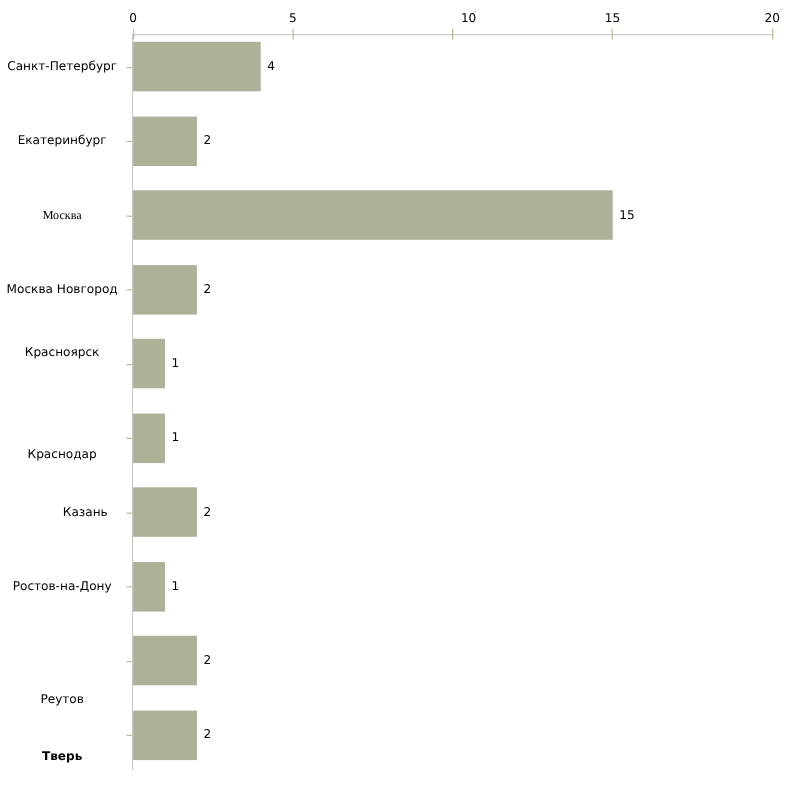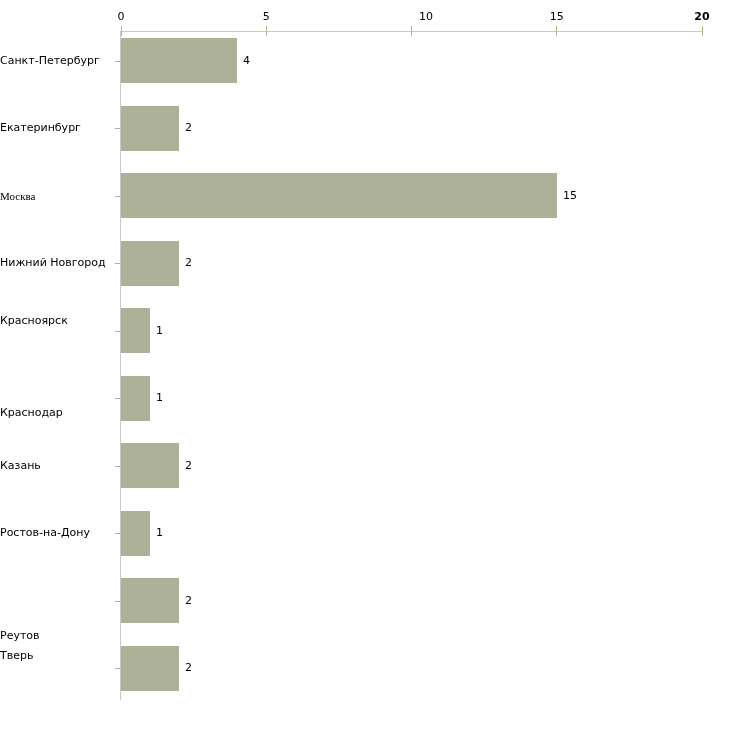--- a/index.html
+++ b/index.html
@@ -54,21 +54,21 @@
     height: 1px;
     left: 115px;
     background: #b3b68d;
   }
   .category-label {
     position: absolute;
     left: 0;
     width: 113px;
     height: 16px;
     line-height: 16px;
-    text-align: left;
+    text-align: center;
     font-size: 11px;
     color: #000000;
     white-space: nowrap;
   }
   .bar {
     position: absolute;
     left: 121px;
     height: 45px;
     background: #acb198;
   }
@@ -89,57 +89,57 @@
   <div id="xaxis-layer">
       <div class="x-tick" style="left: 120.5px;"></div>
       <div class="x-tick-label" style="left: 101px;">0</div>
       <div class="x-tick" style="left: 265.75px;"></div>
       <div class="x-tick-label" style="left: 246.25px;">5</div>
       <div class="x-tick" style="left: 411px;"></div>
       <div class="x-tick-label" style="left: 406px;">10</div>
       <div class="x-tick" style="left: 556.25px;"></div>
       <div class="x-tick-label" style="left: 536.75px;">15</div>
       <div class="x-tick" style="left: 701.5px;"></div>
-      <div class="x-tick-label" style="left: 682px; font-weight: bold;">20</div>
+      <div class="x-tick-label" style="left: 682px;">20</div>
     </div>
   <div id="rows-layer">
       <div class="category-label" style="top: 52.5px;">Санкт-Петербург</div>
       <div class="y-tick" style="top: 60.5px;"></div>
       <div class="bar" style="top: 38px; width: 116px;"></div>
       <div class="value-label" style="left: 243px; top: 52.5px;">4</div>
       <div class="category-label" style="top: 120px;">Екатеринбург</div>
       <div class="y-tick" style="top: 128px;"></div>
       <div class="bar" style="top: 105.5px; width: 58px;"></div>
       <div class="value-label" style="left: 185px; top: 120px;">2</div>
       <div class="category-label" style="top: 187.5px; font-family: Liberation Serif, serif;">Москва</div>
       <div class="y-tick" style="top: 195.5px;"></div>
       <div class="bar" style="top: 173px; width: 436px;"></div>
       <div class="value-label" style="left: 563px; top: 187.5px;">15</div>
-      <div class="category-label" style="top: 255px;">Нижний Новгород</div>
+      <div class="category-label" style="top: 255px;">Москва Новгород</div>
       <div class="y-tick" style="top: 263px;"></div>
       <div class="bar" style="top: 240.5px; width: 58px;"></div>
       <div class="value-label" style="left: 185px; top: 255px;">2</div>
       <div class="category-label" style="top: 313px;">Красноярск</div>
       <div class="y-tick" style="top: 330.5px;"></div>
       <div class="bar" style="top: 308px; width: 29px;"></div>
       <div class="value-label" style="left: 156px; top: 322.5px;">1</div>
       <div class="category-label" style="top: 390px; margin-top: 15px;">Краснодар</div>
       <div class="y-tick" style="top: 398px;"></div>
       <div class="bar" style="top: 375.5px; width: 29px;"></div>
       <div class="value-label" style="left: 156px; top: 390px;">1</div>
-      <div class="category-label" style="top: 457.5px;">Казань</div>
+      <div class="category-label" style="top: 457.5px; padding-left: 21px;">Казань</div>
       <div class="y-tick" style="top: 465.5px;"></div>
       <div class="bar" style="top: 443px; width: 58px;"></div>
       <div class="value-label" style="left: 185px; top: 457.5px;">2</div>
       <div class="category-label" style="top: 525px;">Ростов-на-Дону</div>
       <div class="y-tick" style="top: 533px;"></div>
       <div class="bar" style="top: 510.5px; width: 29px;"></div>
       <div class="value-label" style="left: 156px; top: 525px;">1</div>
       <div class="category-label" style="top: 592.5px; margin-top: 35px;">Реутов</div>
       <div class="y-tick" style="top: 600.5px;"></div>
       <div class="bar" style="top: 578px; width: 58px;"></div>
       <div class="value-label" style="left: 185px; top: 592.5px;">2</div>
-      <div class="category-label" style="top: 648px;">Тверь</div>
+      <div class="category-label" style="top: 680px; font-weight: bold;">Тверь</div>
       <div class="y-tick" style="top: 668px;"></div>
       <div class="bar" style="top: 645.5px; width: 58px;"></div>
       <div class="value-label" style="left: 185px; top: 660px;">2</div>
     </div>
 </div>
 
 </body></html>

